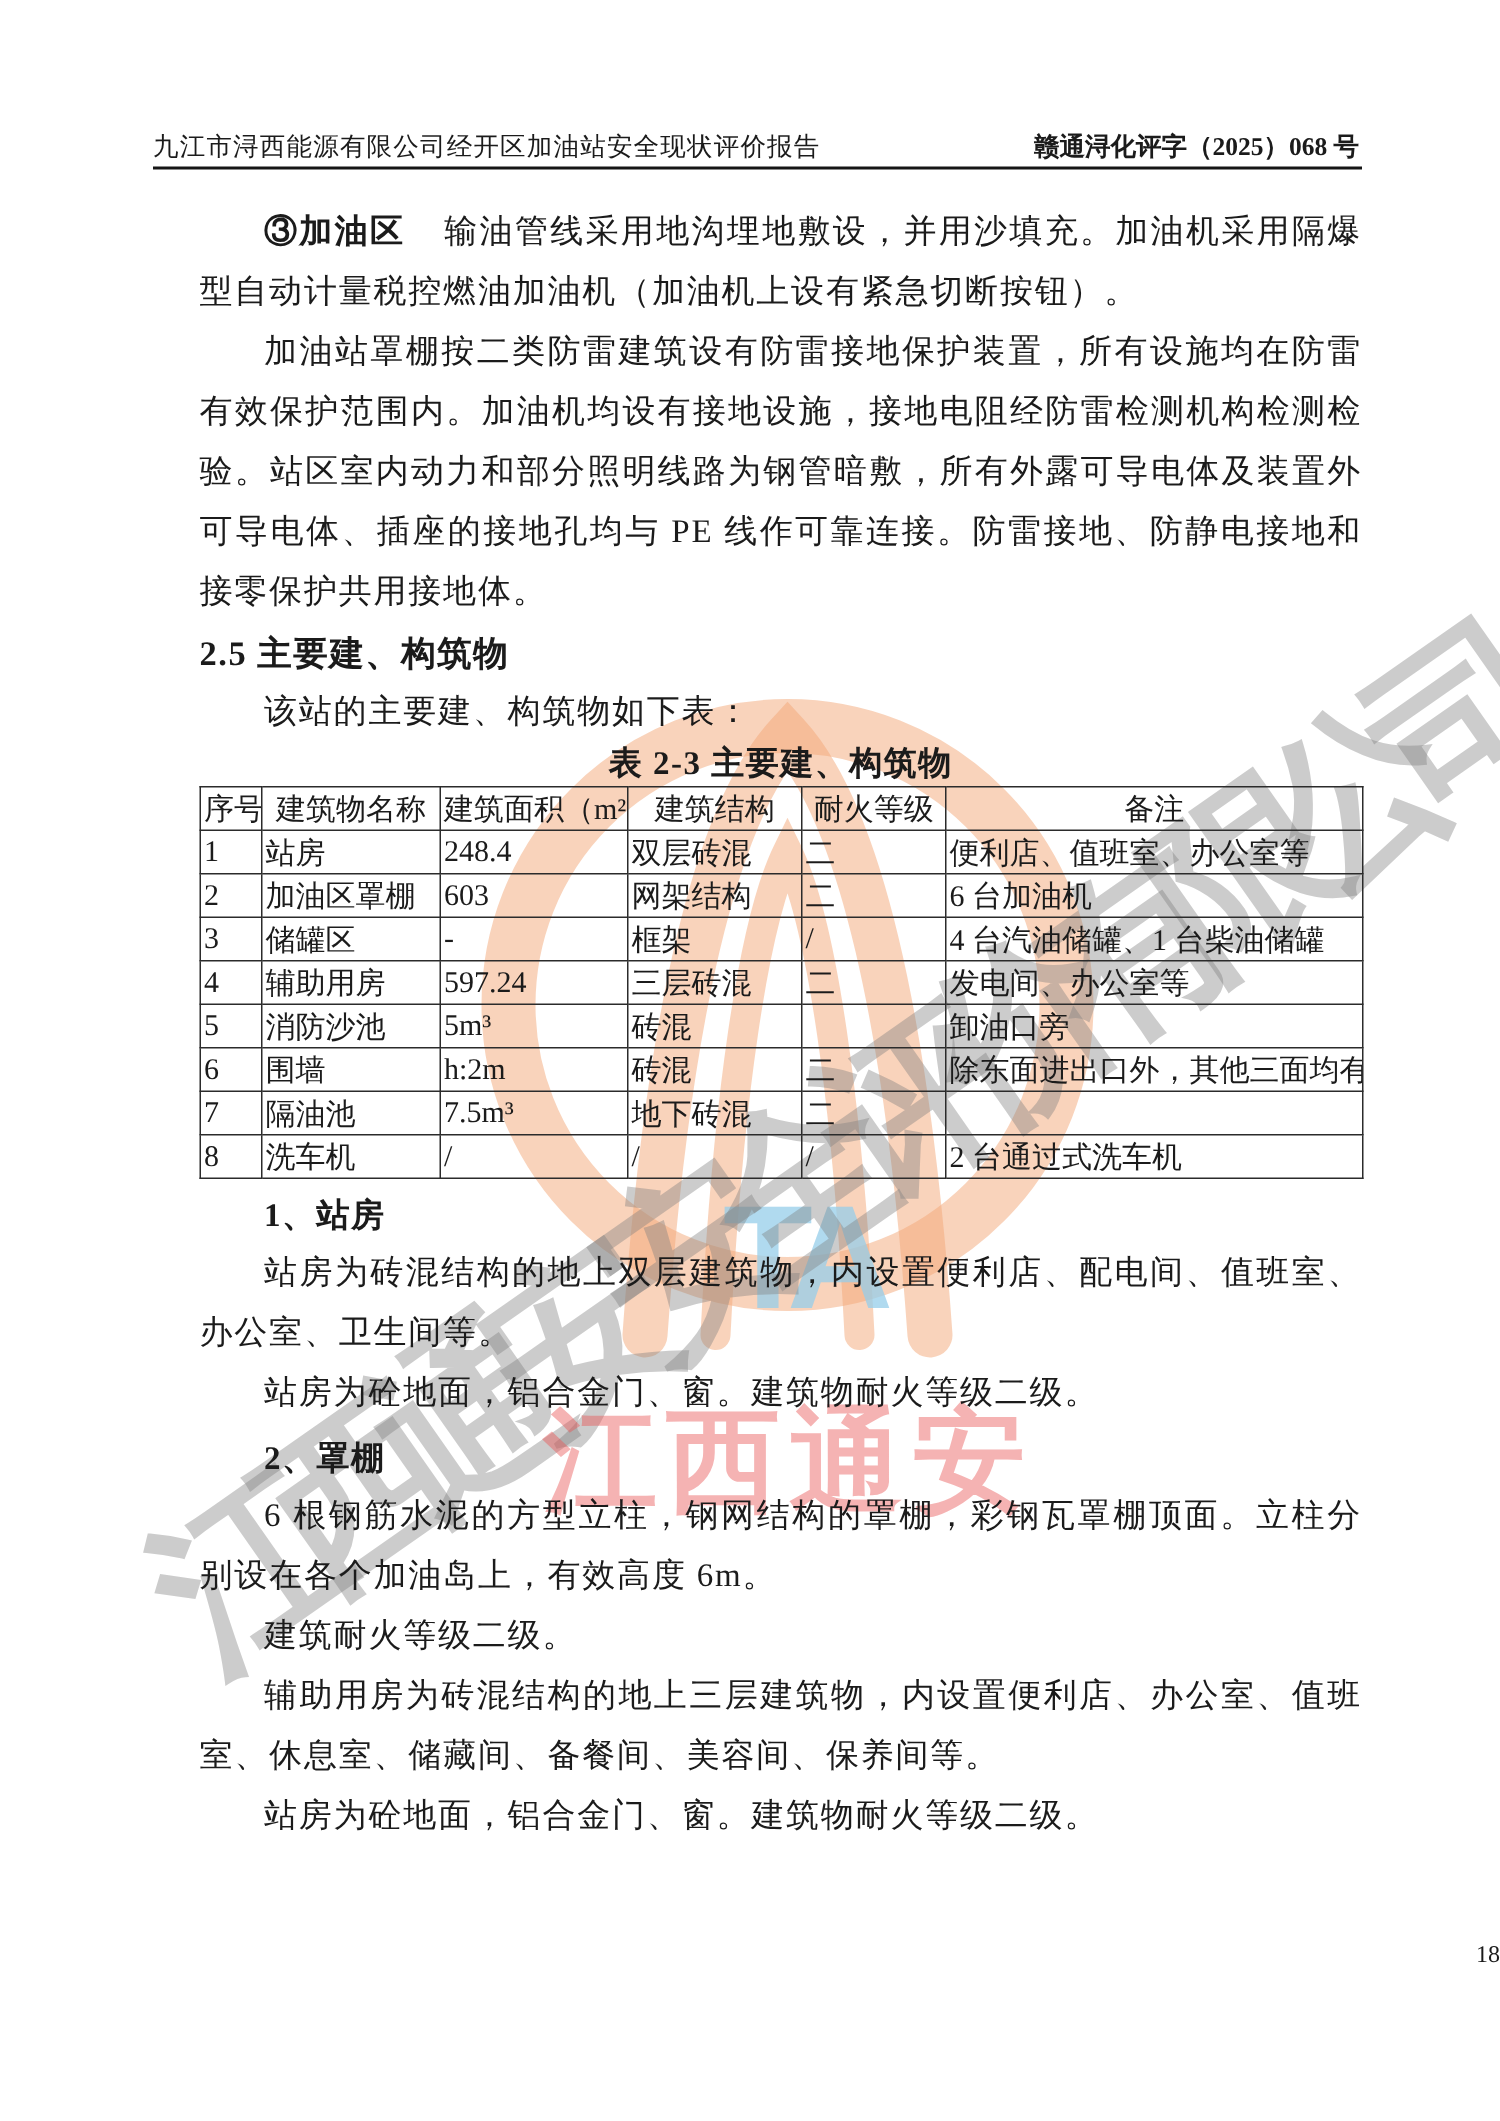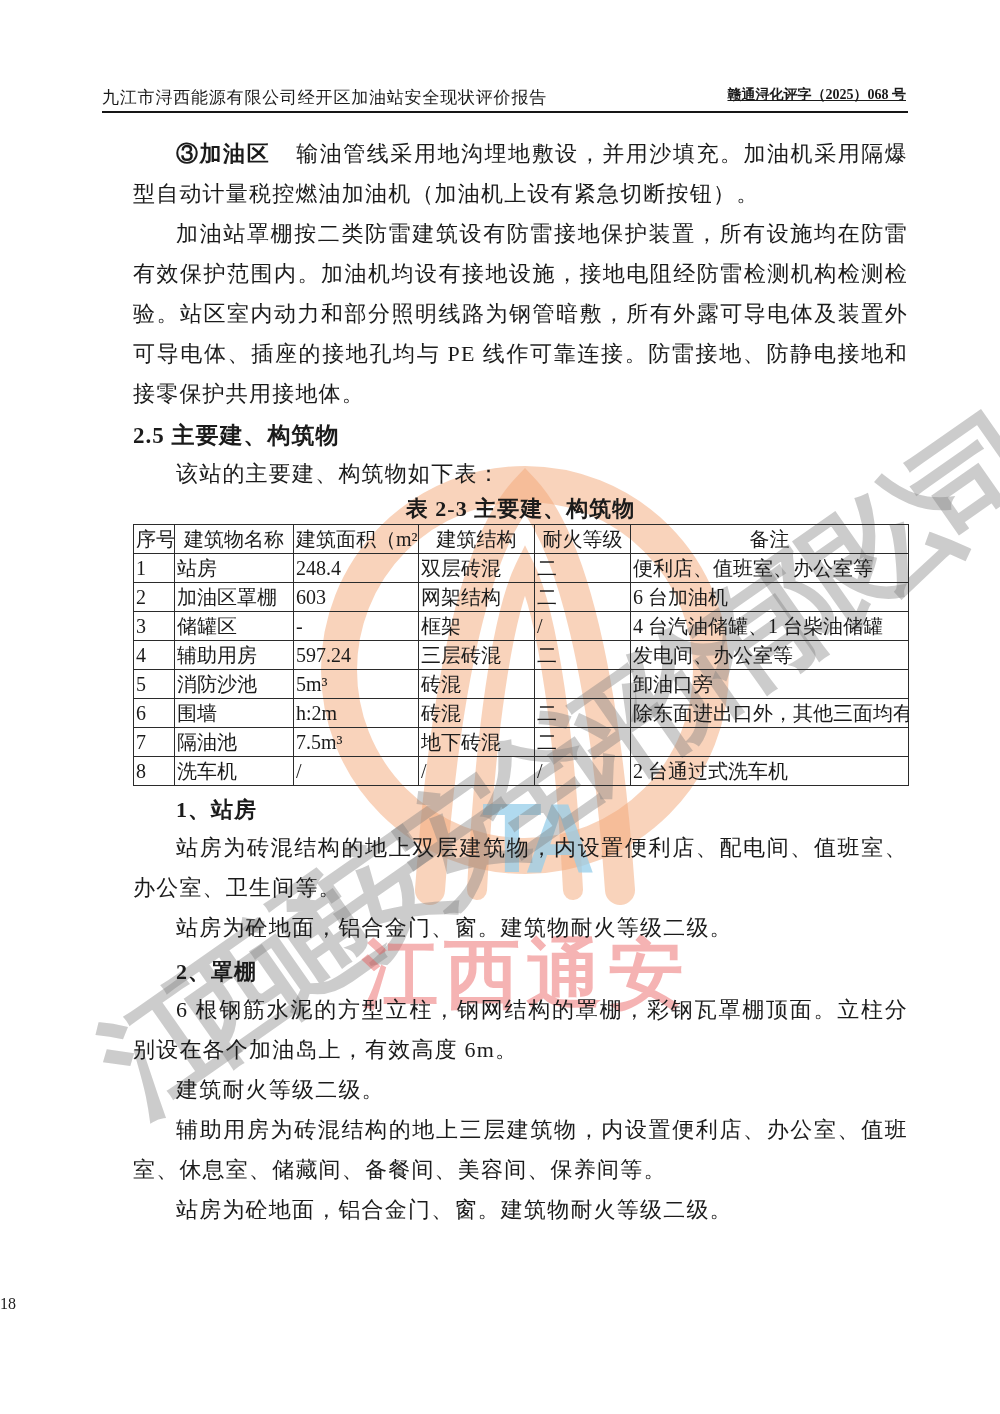--- a/index.html
+++ b/index.html
@@ -3,21 +3,21 @@
 <meta charset="utf-8">
 <style>
   html,body{margin:0;padding:0;background:#9a9a9a;}
   .page{
     position:relative; width:1000px; height:1414px; margin:0 auto;
     background:#ffffff; overflow:hidden;
     font-family:"Liberation Serif","DejaVu Serif",serif; color:#1b1b1b;
   }
   
   .hdr-left{position:absolute; left:102px; top:86px; font-size:17px; letter-spacing:0.8px; white-space:nowrap;}
-  .hdr-right{position:absolute; right:94px; top:86px; font-size:14px; font-weight:bold; white-space:nowrap;text-decoration:underline;}
+  .hdr-right{position:absolute; right:94px; top:86px; font-size:17px; font-weight:bold; white-space:nowrap;}
   .hdr-rule{position:absolute; left:102px; top:111px; width:806px; height:2px; background:#161616;}
   
   .wm{position:absolute; inset:0; z-index:0; pointer-events:none;}
   .wm-diag{
     position:absolute; left:118px; top:1000px; white-space:nowrap;
     font-family:"Liberation Sans","DejaVu Sans",sans-serif; font-weight:bold;
     font-size:122px; letter-spacing:-32px; color:rgba(128,128,128,0.40);
     transform:rotate(-35deg); transform-origin:0 50%;
   }
   .wm-red{
@@ -37,21 +37,21 @@
   p.body .lead{font-weight:bold; margin-right:26px;}
   .h25{font-size:23px; font-weight:bold; line-height:36px; margin:4px 0 0; letter-spacing:1px;}
   .subhead{font-size:22px; font-weight:bold; line-height:36px; margin:6px 0 0; text-indent:43px; letter-spacing:1px;}
   .tbl-caption{font-size:22px; font-weight:bold; line-height:30px; text-align:center; margin:0; letter-spacing:1px;}
   table.btable{width:775px; border-collapse:collapse; table-layout:fixed; margin:0;}
   table.btable th, table.btable td{
     border:1.5px solid #2b2b2b; height:28px; padding:0 2px;
     font-size:20px; font-weight:normal; vertical-align:middle;
     overflow:hidden; white-space:nowrap;
   }
-  .pageno{position:absolute; left:0; top:1295px; width:100%; text-align:left; font-size:16px; z-index:1;}
+  .pageno{position:absolute; left:0; top:1295px; width:100%; text-align:right; font-size:16px; z-index:1;}
 </style>
 </head>
 <body>
 
 <div class="page">
 
   <div class="wm">
     <svg class="wm-logo" width="440" height="470" viewBox="0 0 440 470">
       <circle cx="220" cy="220" r="186" fill="none" stroke="rgba(243,168,120,0.5)" stroke-width="36"></circle>
       <path d="M125,440 C140,230 172,92 220,40 C268,92 300,230 315,440" fill="none" stroke="rgba(243,168,120,0.5)" stroke-width="30" stroke-linecap="round"></path>

